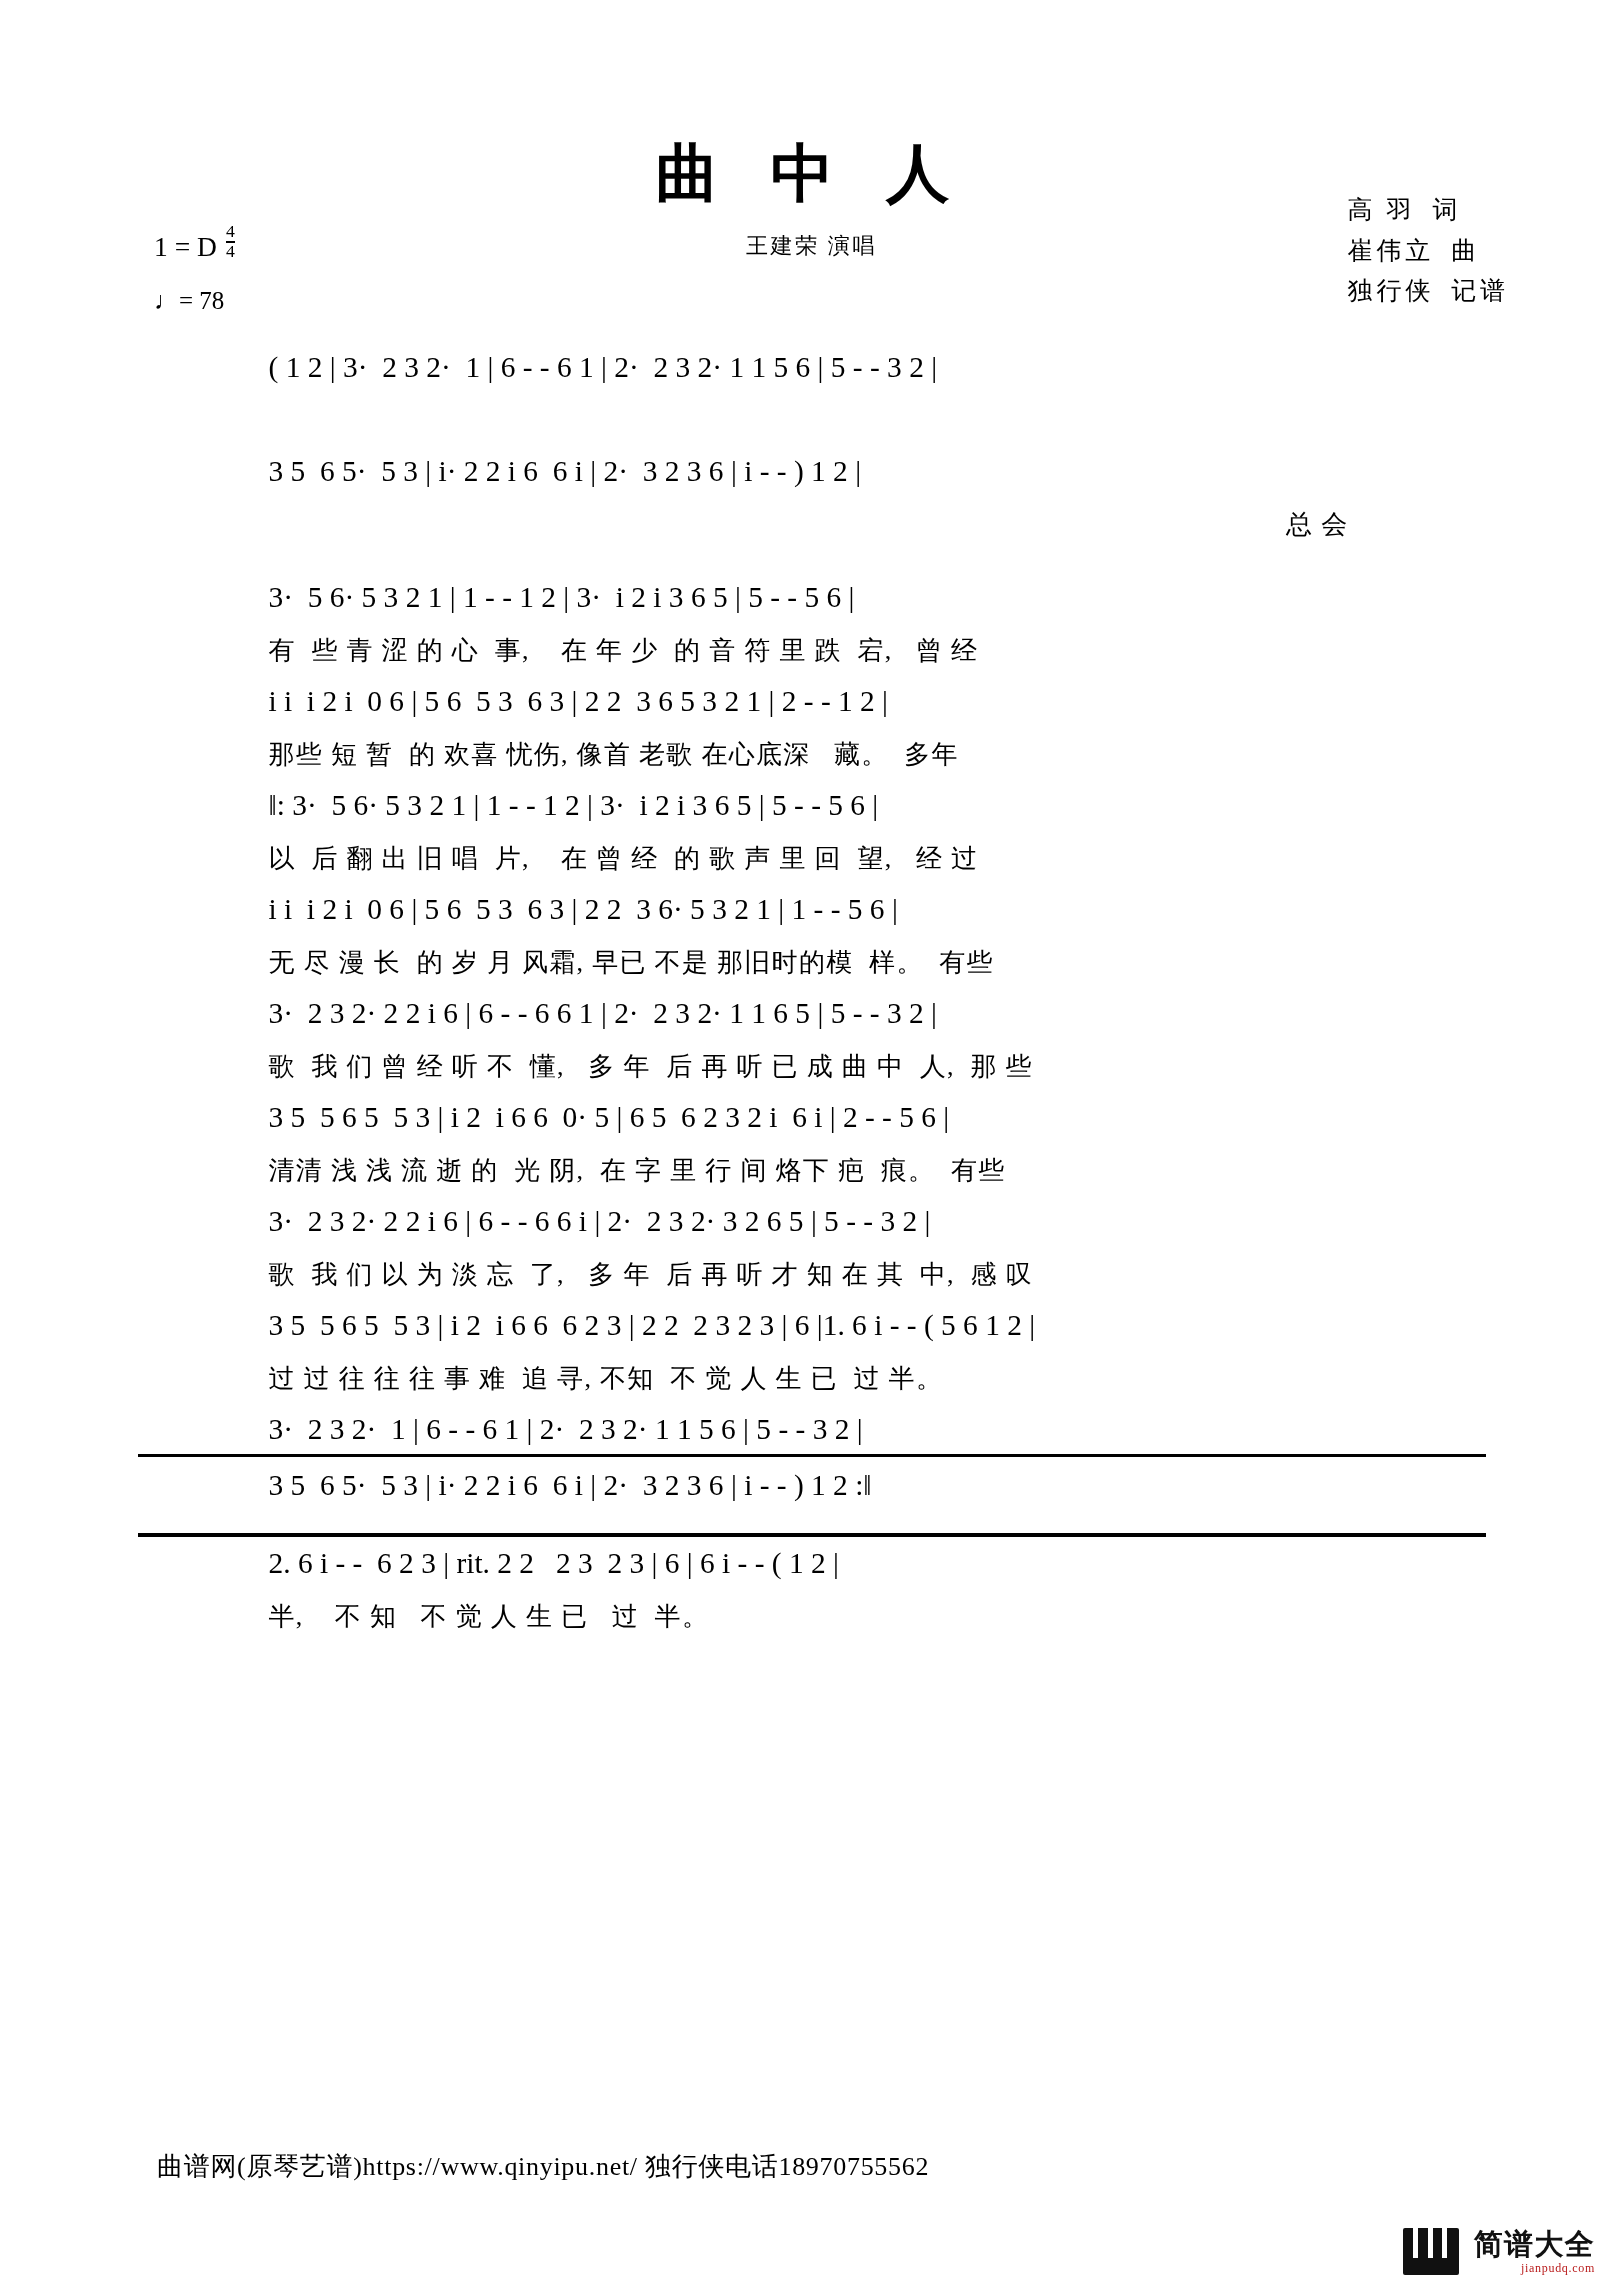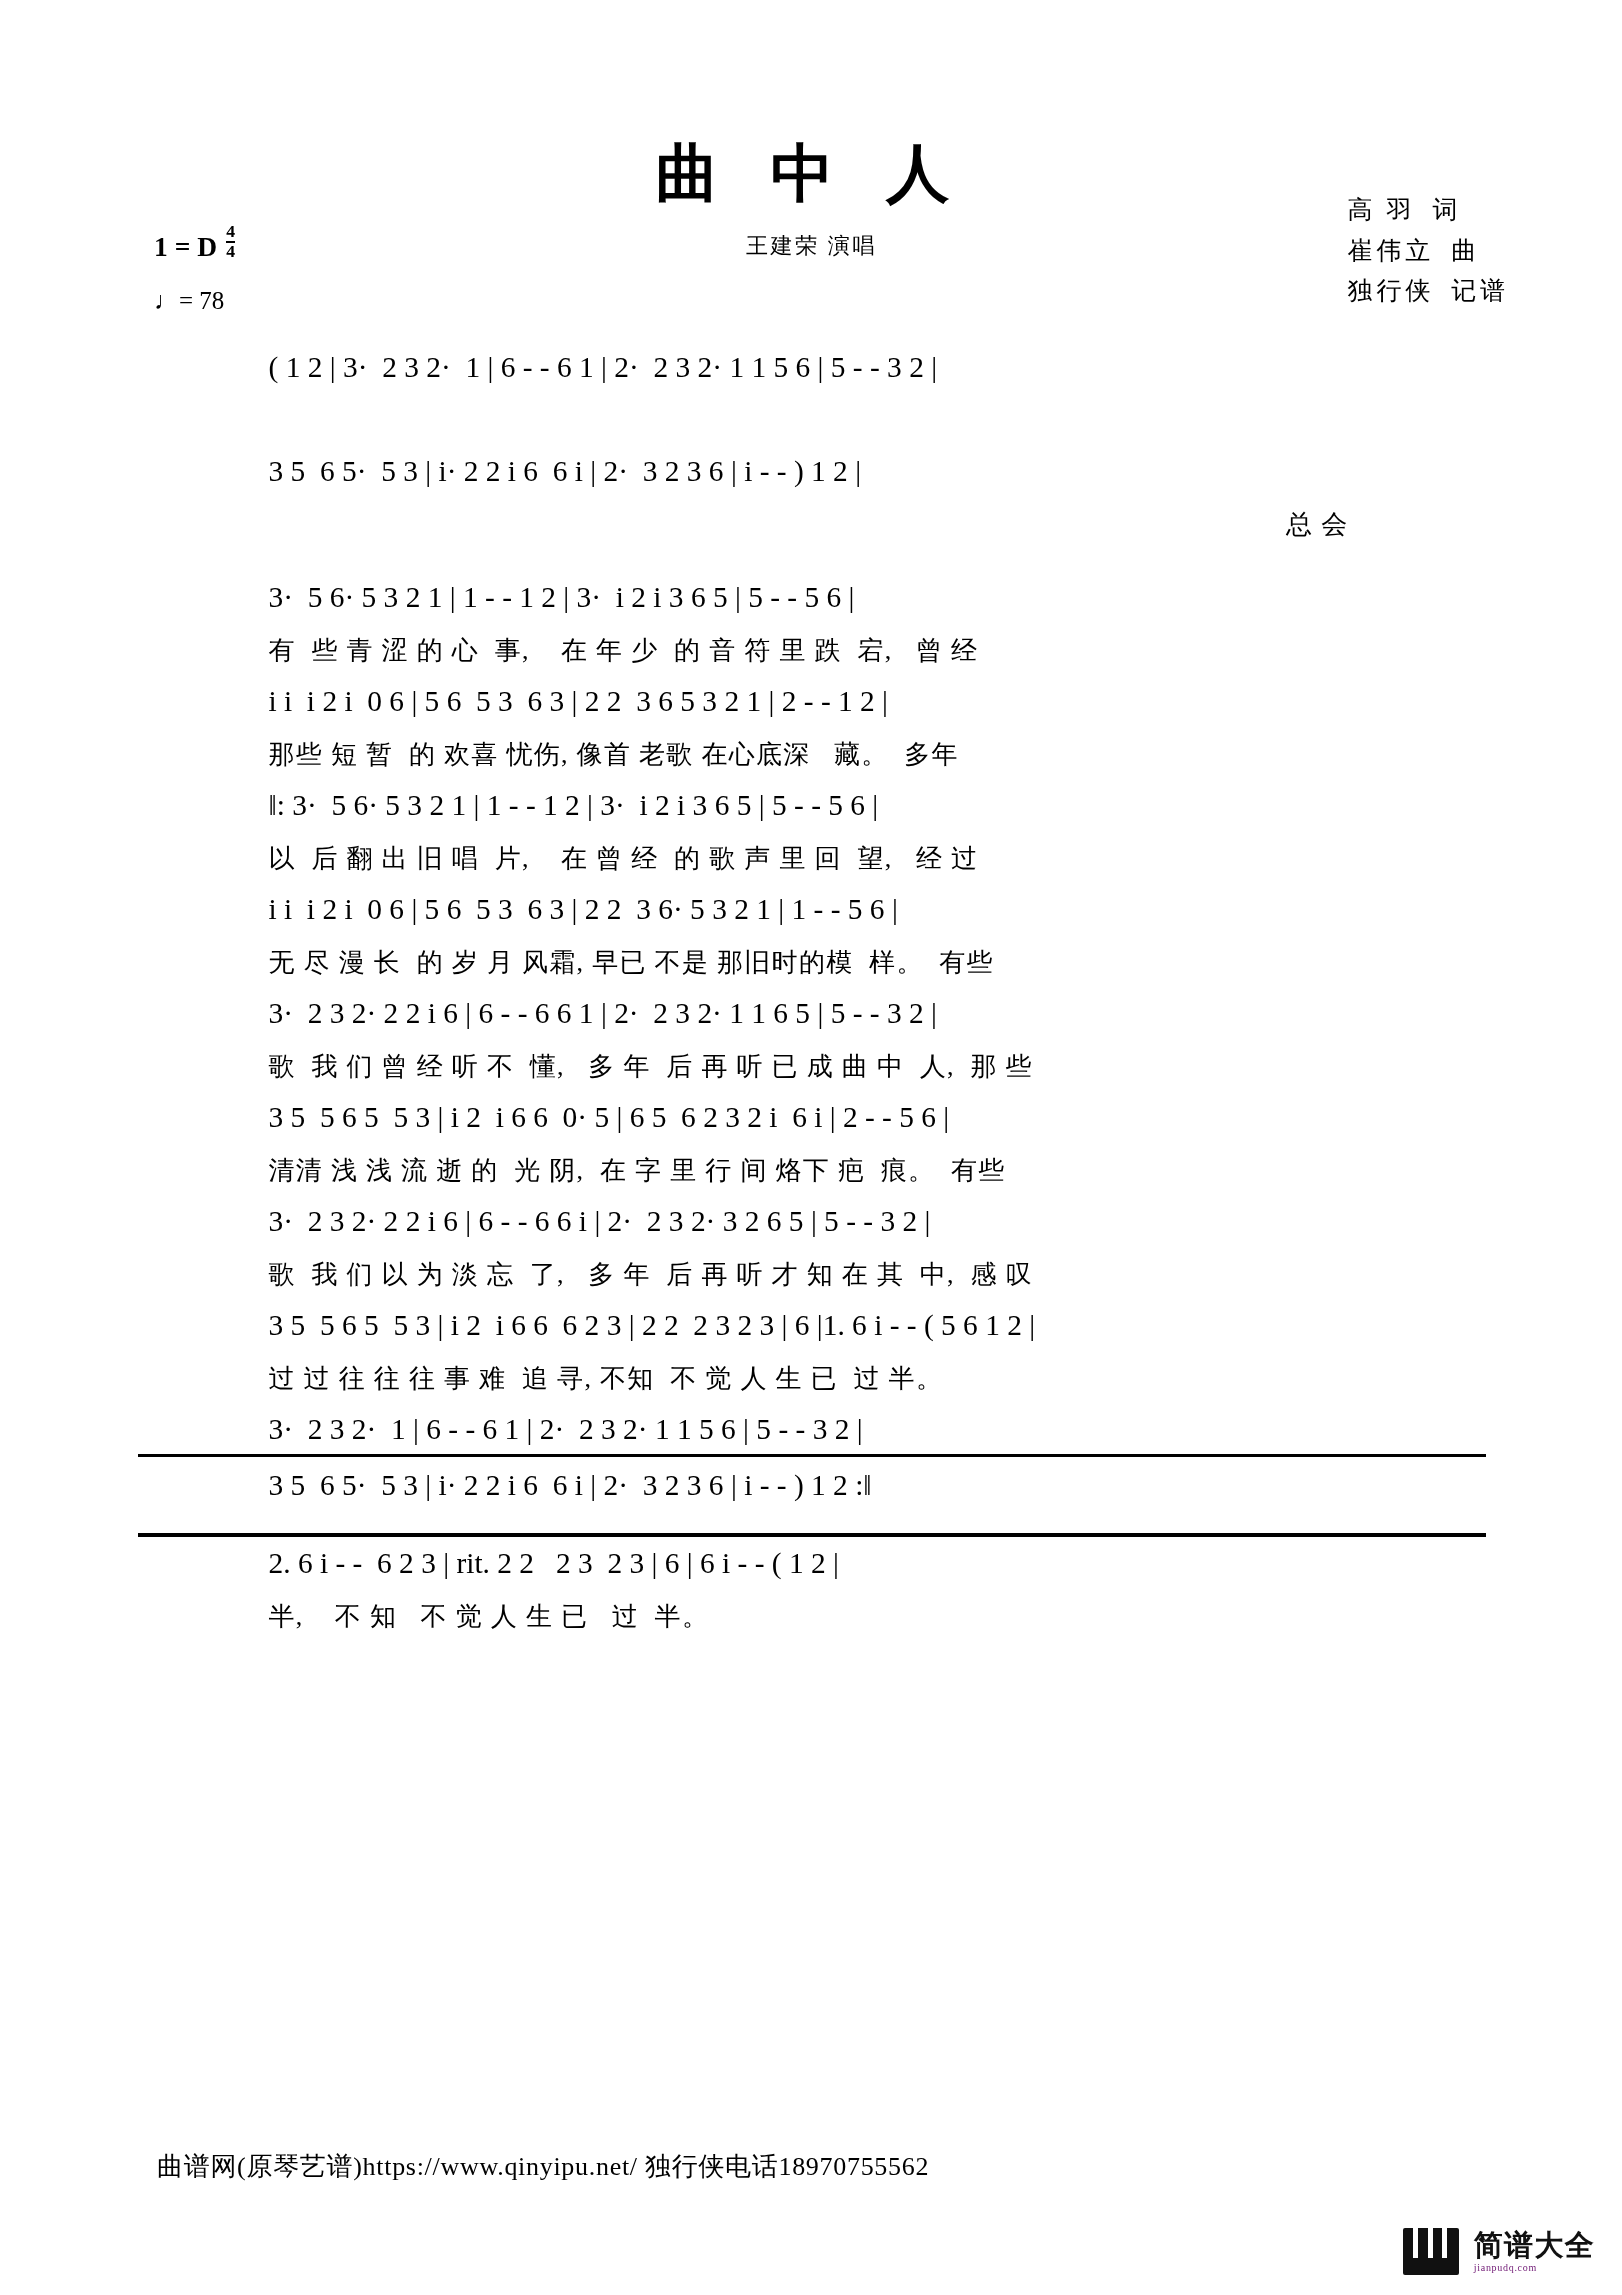--- a/index.html
+++ b/index.html
@@ -55,21 +55,21 @@
     position: absolute;
     left: 154px;
     top: 226px;
     font-size: 26px;
     line-height: 1.5;
   }
   .keyblock .keyline {
     display: flex;
     align-items: flex-start;
     font-size: 27.5px;
-    font-weight: bold;
+    font-weight: normal;
     justify-content: flex-end;
   }
   .keyblock .meter {
     display: inline-block;
     margin-left: 9.2px;
     font-size: 17.7px;
     line-height: 1.0;
     text-align: center;
     position: relative;
     top: -2.6px;
@@ -170,25 +170,26 @@
     line-height: 1.05;
   }
   .wm-text .big {
     font-size: 29px;
     font-weight: bold;
     letter-spacing: 1.3px;
     color: #111;
     display: block;
   }
   .wm-text .small {
-    font-size: 10px;
-    color: #701a75;
+    font-size: 12px;
+    color: #b91c1c;
     letter-spacing: 0.7px;
     display: block;
     margin-top: 2.6px;
+    text-align: right;
   }
 </style>
 </head>
 <body>
 
 <div class="page">
 
   <h1 class="title">曲 中 人</h1>
   <div class="subtitle">王建荣 演唱</div>
 

